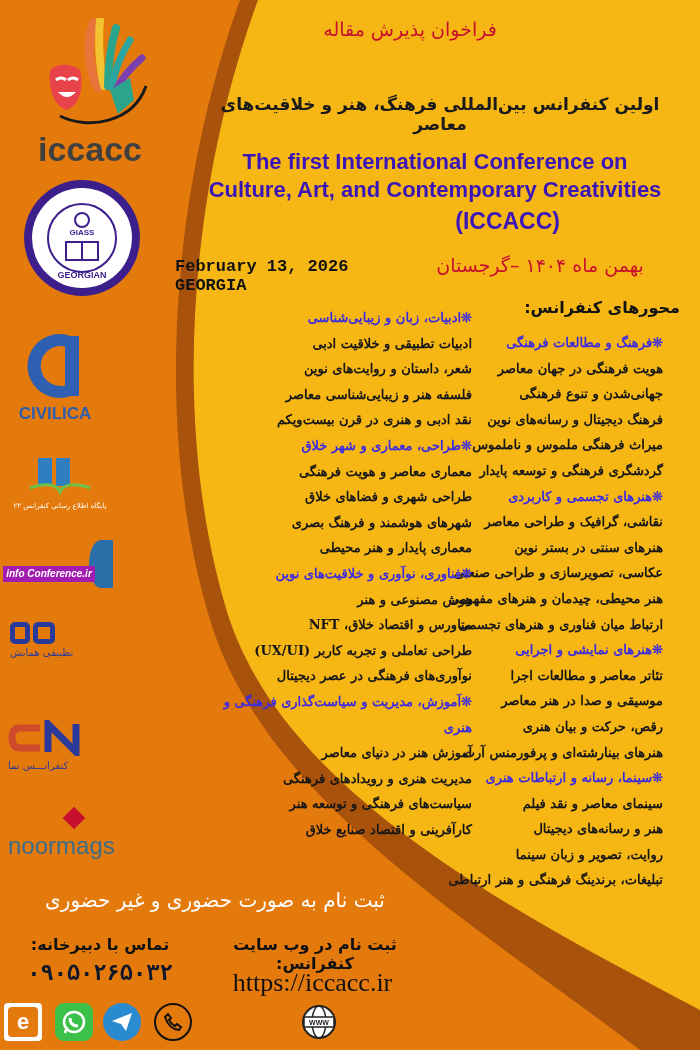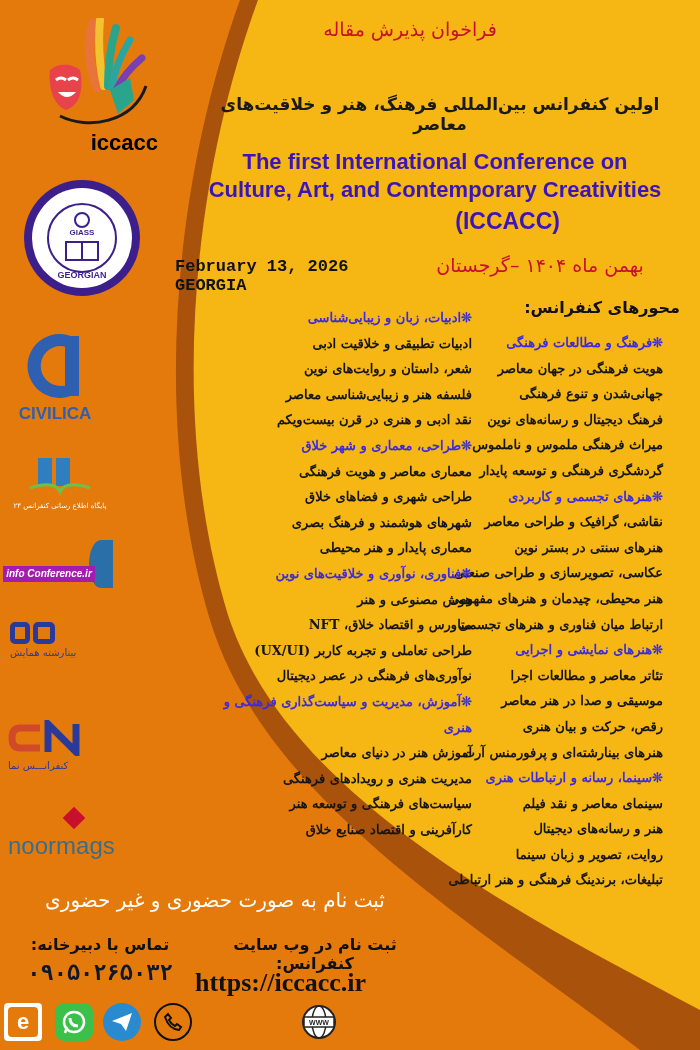--- a/index.html
+++ b/index.html
@@ -17,21 +17,21 @@
   .col{font-family:"DejaVu Serif",serif;font-size:13px;font-weight:bold;color:#161616;line-height:25.6px;}
   .col .h{color:#3b2be0;font-weight:bold;}
   .col-right{left:438px;top:330px;width:225px;text-align:right;}
   .col-mid{left:200px;top:305px;width:272px;text-align:right;}
   .col-title{left:520px;top:298px;width:160px;text-align:right;font-size:16px;font-weight:bold;color:#111;}
   .logo-text{font-family:"Liberation Sans",sans-serif;}
   .reg-line{left:5px;top:888px;width:420px;text-align:center;color:#fff;font-size:20px;}
   .contact-title{left:15px;top:935px;width:170px;text-align:center;color:#111;font-weight:bold;font-size:16px;}
   .phone{left:15px;top:960px;width:170px;text-align:center;color:#0f172a;font-weight:bold;font-size:22px;letter-spacing:1px;font-family:"DejaVu Sans Mono",monospace;}
   .site-title{left:200px;top:935px;width:230px;text-align:center;color:#111;font-weight:bold;font-size:16px;}
-  .site-url{left:195px;top:968px;width:235px;color:#111;font-family:"Liberation Serif",serif;font-weight:bold;font-size:26px;}
+  .site-url{left:195px;top:968px;width:235px;text-align:center;color:#111;font-family:"Liberation Serif",serif;font-weight:normal;font-size:26px;}
   .icon-btn{position:absolute;width:38px;height:38px;display:flex;align-items:center;justify-content:center;}
 </style>
 </head>
 <body>
 
 <div class="poster">
 
   <svg class="bg-svg" viewBox="0 0 700 1050">
     <rect width="700" height="1050" fill="#e57a0c"></rect>
     <path d="M240,0 C175,180 150,420 210,620 C265,800 470,920 640,1050 L700,1050 L700,0 Z" fill="#a8520c"></path>
@@ -45,21 +45,21 @@
       <path d="M78,10 C72,30 70,50 70,68" stroke="#2aa58c" stroke-width="8" fill="none" stroke-linecap="round"></path>
       <path d="M92,22 C82,38 76,55 74,70" stroke="#2aa5a0" stroke-width="7" fill="none" stroke-linecap="round"></path>
       <path d="M104,40 C92,50 84,60 78,72" stroke="#7a3fb0" stroke-width="7" fill="none" stroke-linecap="round"></path>
       <path d="M12,52 C20,44 35,46 42,52 C46,70 42,88 28,92 C16,88 10,70 12,52 Z" fill="#e8424a"></path>
       <path d="M18,62 q5,-4 10,0" stroke="#fff" stroke-width="3" fill="none"></path>
       <path d="M30,62 q5,-4 10,0" stroke="#fff" stroke-width="3" fill="none"></path>
       <path d="M20,74 q9,10 18,0 z" fill="#fff"></path>
       <path d="M72,72 L92,60 L96,82 L80,96 Z" fill="#2aa58c"></path>
       <path d="M22,98 C50,112 95,105 108,68" stroke="#1a1a1a" stroke-width="3" fill="none"></path>
     </svg>
-    <div class="logo-text" style="text-align:right;font-size:22px;font-weight:bold;color:#000000;margin-top:-2px;">iccacc</div>
+    <div class="logo-text" style="text-align:left;font-size:34px;font-weight:bold;color:#404040;margin-top:-2px;">iccacc</div>
   </div>
 
   <div class="abs" style="left:22px;top:178px;width:120px;height:120px;">
     <svg width="120" height="120" viewBox="0 0 120 120">
       <circle cx="60" cy="60" r="58" fill="#3d1f8c"></circle>
       <circle cx="60" cy="60" r="50" fill="#fff"></circle>
       <circle cx="60" cy="60" r="34" fill="none" stroke="#3d1f8c" stroke-width="2"></circle>
       <circle cx="60" cy="42" r="7" fill="none" stroke="#3d1f8c" stroke-width="2"></circle>
       <rect x="44" y="64" width="32" height="18" fill="none" stroke="#3d1f8c" stroke-width="2"></rect>
       <line x1="60" y1="64" x2="60" y2="82" stroke="#3d1f8c" stroke-width="2"></line>
@@ -88,21 +88,21 @@
   <div class="abs" style="left:3px;top:540px;width:110px;height:52px;">
     <div class="abs" style="right:0;top:0;width:24px;height:48px;border-radius:50% 0 0 50%;background:#2b6fa8;"></div>
     <div class="abs logo-text" style="left:0;top:26px;width:92px;height:16px;background:#a21caf;color:#fff;font-size:10px;font-style:italic;font-weight:bold;text-align:center;line-height:16px;">info Conference.ir</div>
   </div>
 
   <div class="abs" style="left:10px;top:622px;width:80px;height:55px;">
     <div style="display:flex;gap:3px;">
       <div style="width:20px;height:22px;border:5px solid #2a3a9a;border-radius:5px;box-sizing:border-box;"></div>
       <div style="width:22px;height:22px;border:5px solid #2a3a9a;border-radius:5px;box-sizing:border-box;"></div>
     </div>
-    <div class="rtl" style="font-size:10px;color:#2a3a9a;text-align:left;margin-top:3px;">بینارشته همایش</div>
+    <div class="rtl" style="font-size:10px;color:#2a3a9a;text-align:left;margin-top:3px;">تطبیقی همایش</div>
   </div>
 
   <div class="abs" style="left:8px;top:720px;width:80px;height:55px;">
     <svg width="80" height="36" viewBox="0 0 80 36">
       <path d="M32,8 L12,8 Q4,8 4,18 Q4,28 12,28 L32,28" stroke="#d04a2a" stroke-width="7" fill="none"></path>
       <path d="M40,32 L40,4 L68,32 L68,4" stroke="#2a3a9a" stroke-width="7" fill="none"></path>
     </svg>
     <div class="rtl" style="font-size:10px;color:#2a3a9a;text-align:left;">کنفرانـــس نما</div>
   </div>
 

